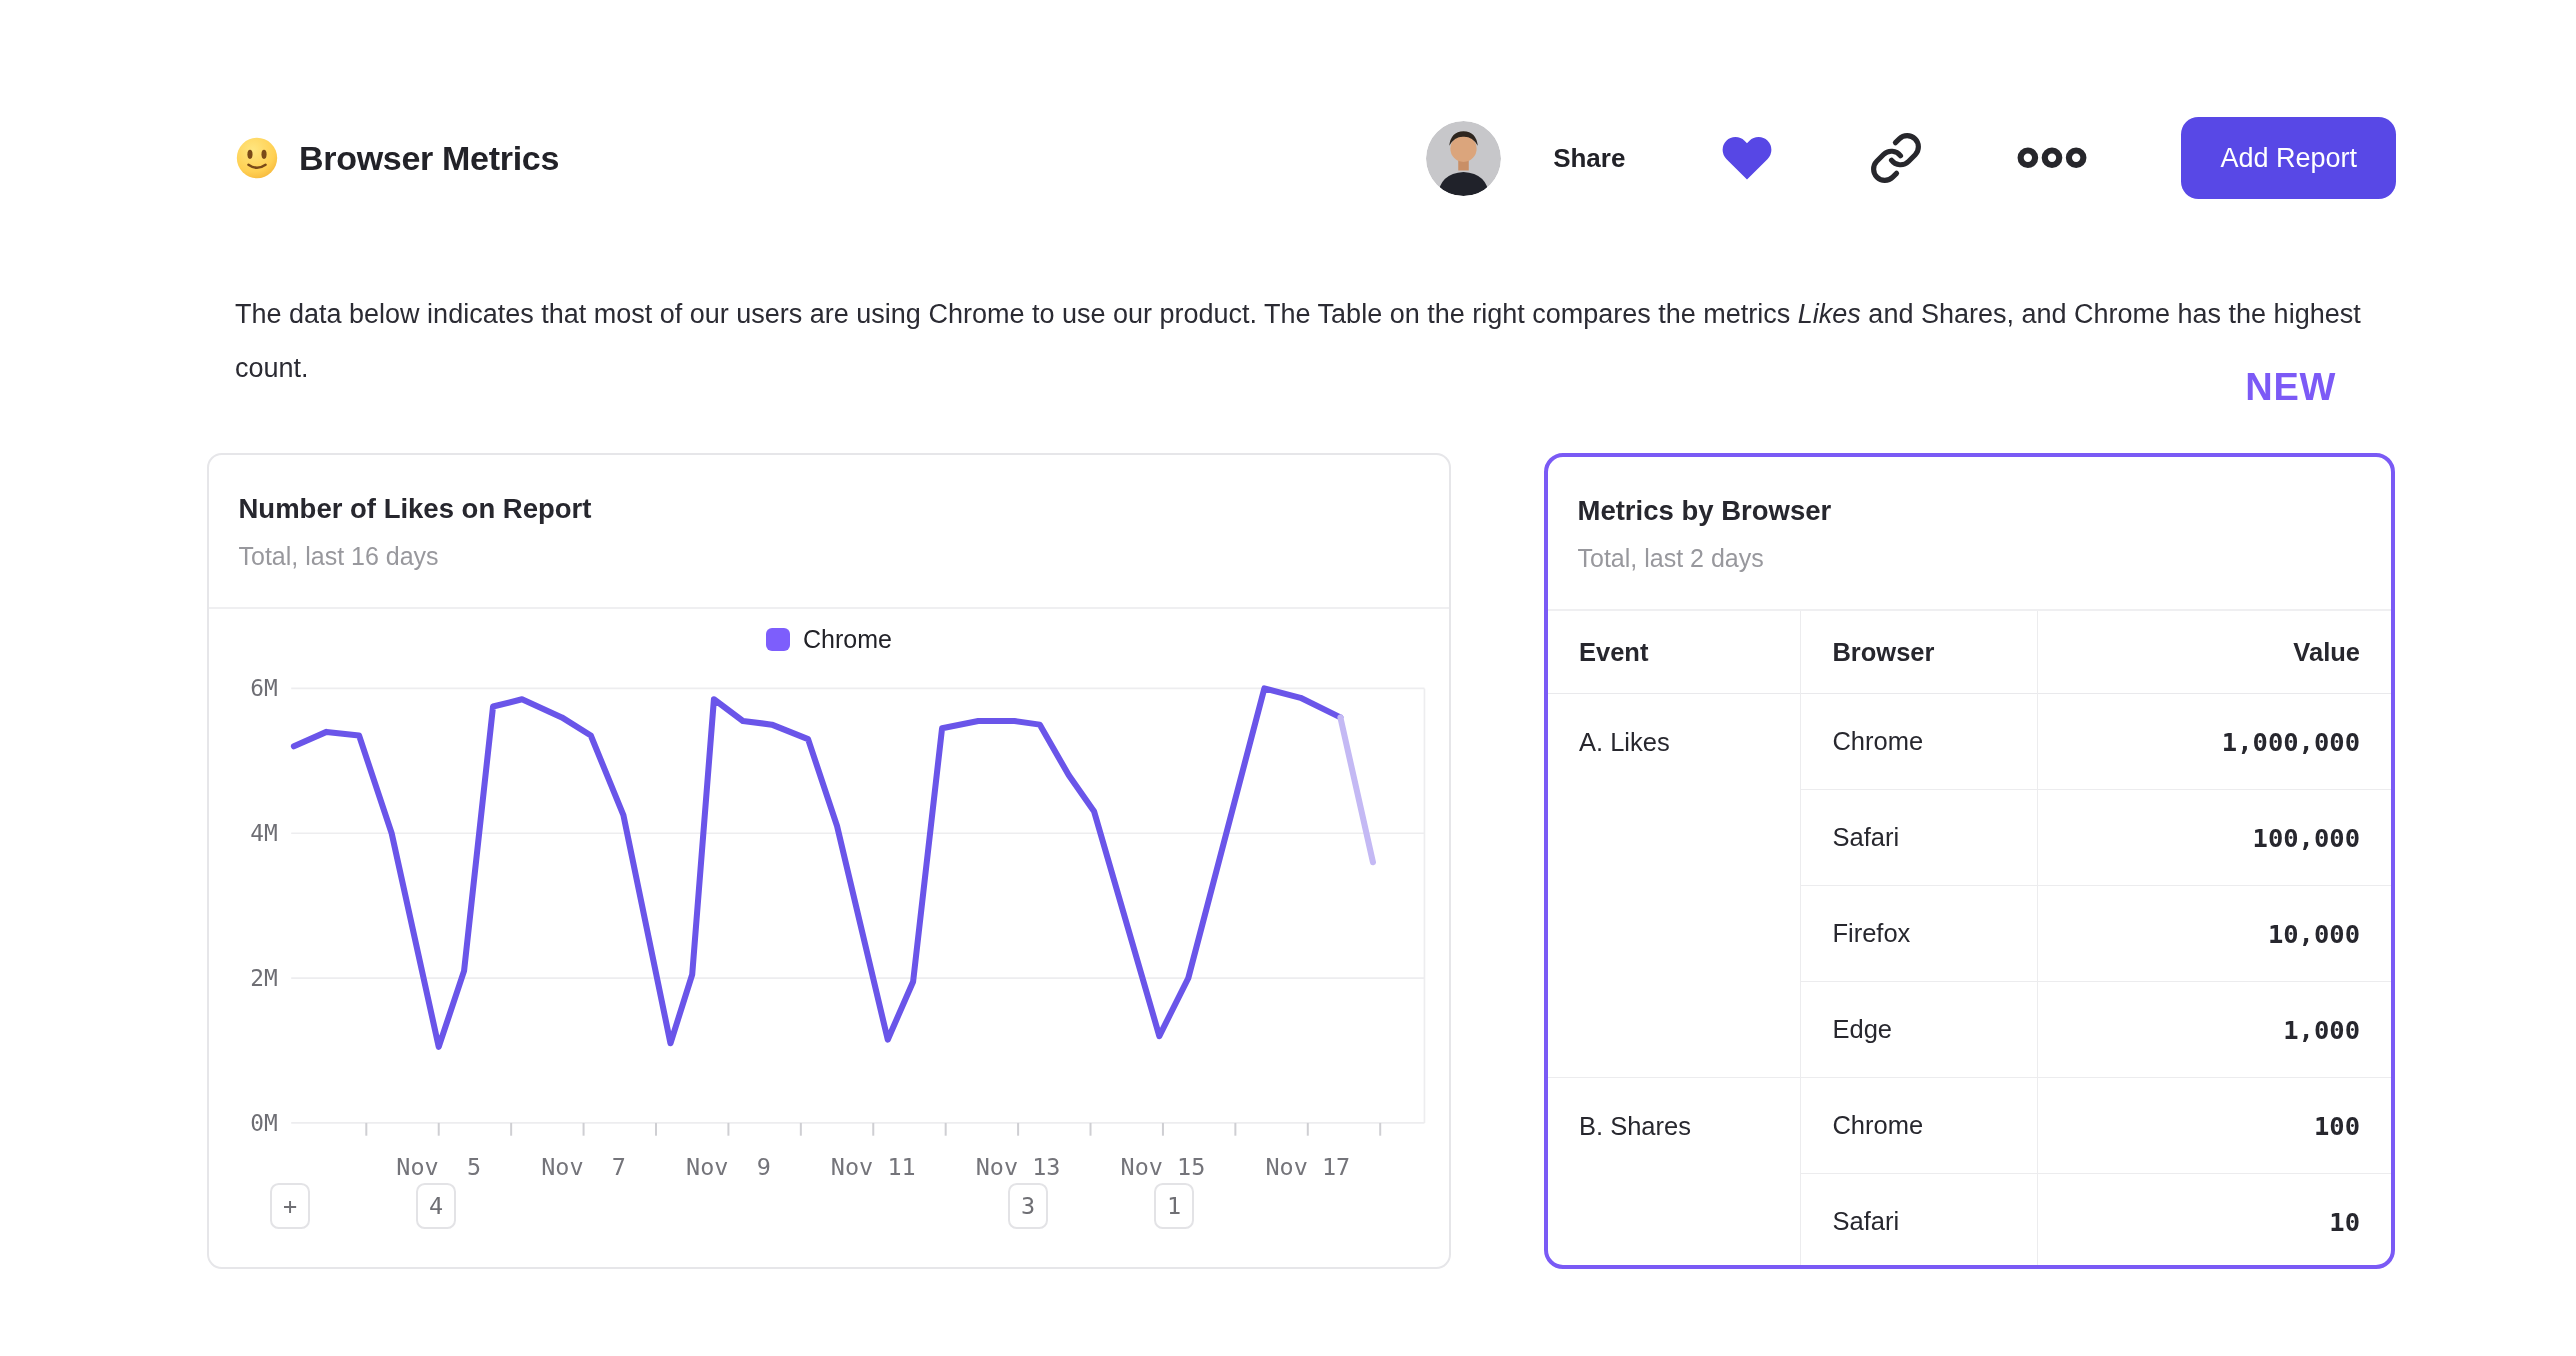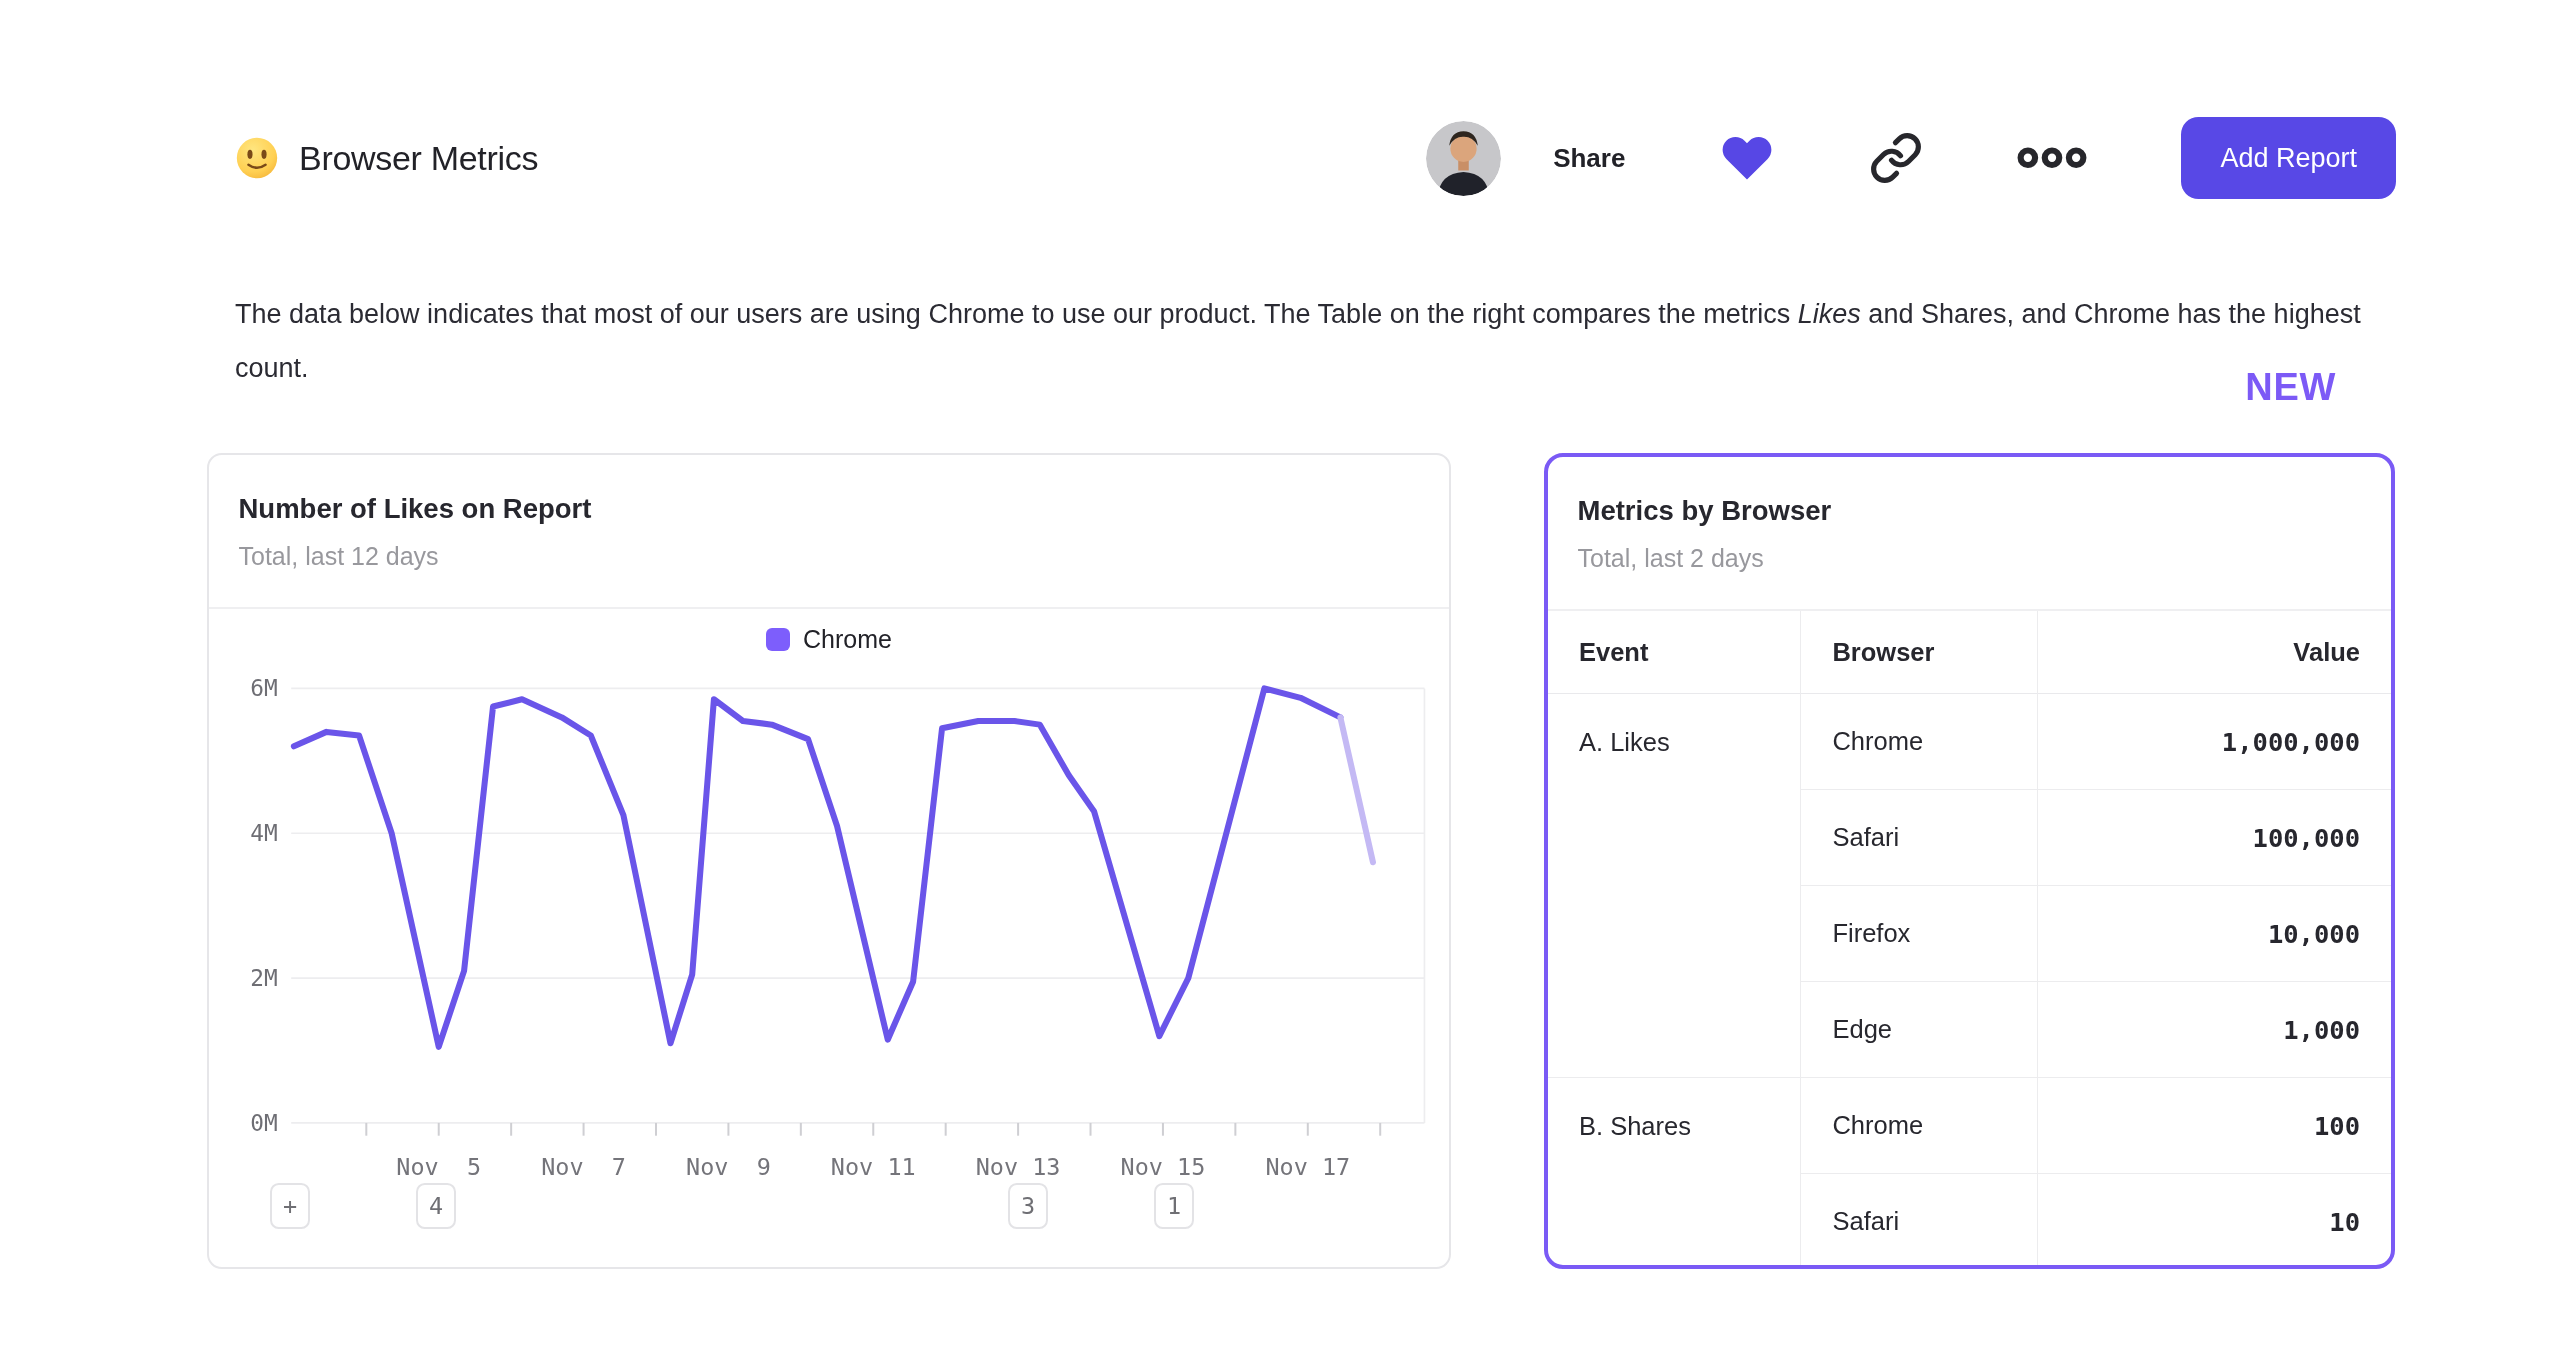--- a/index.html
+++ b/index.html
@@ -3,21 +3,21 @@
 <meta charset="utf-8">
 <style>
   html,body{margin:0;padding:0;background:#fff;}
   .page{position:relative;width:2576px;height:1356px;background:#ffffff;overflow:hidden;
         font-family:"Liberation Sans",sans-serif;color:#26262d;}
   
   .topbar{position:absolute;top:101px;left:235px;right:180px;height:114px;
           display:flex;align-items:center;justify-content:space-between;}
   .title-wrap{display:flex;align-items:center;gap:20px;}
   .title-emoji{width:44px;height:44px;flex:0 0 auto;}
-  h1.page-title{margin:0;font-size:34px;font-weight:400;letter-spacing:-0.3px;color:#222228;}
+  h1.page-title{margin:0;font-size:34px;font-weight:700;letter-spacing:-0.3px;color:#222228;}
   .actions{display:flex;align-items:center;gap:94px;}
   .avatar{width:75px;height:75px;border-radius:50%;overflow:hidden;flex:0 0 auto;cursor:pointer;}
   .share-label{font-size:26px;font-weight:600;color:#222228;margin-left:-42px;cursor:pointer;}
   .icon-btn{display:flex;align-items:center;justify-content:center;cursor:pointer;}
   .add-report{height:82px;padding:0 39px;border:none;border-radius:17.4px;background:#5848e6;
               color:#fff;font-family:"Liberation Sans",sans-serif;font-size:27px;font-weight:400;cursor:pointer;}
   
   .desc{position:absolute;top:260px;left:235px;width:2167px;font-size:27px;line-height:54px;color:#2b2b33;}
   .desc i{font-style:italic;}
   .new-label{position:absolute;top:366px;right:240px;font-size:38px;font-weight:800;
@@ -117,21 +117,21 @@
 
   <p class="desc"><span>The data below indicates that most of our users are using Chrome to use our product. The Table on the right compares the metrics </span><i>Likes</i><span> and Shares, and Chrome has the highest count.</span></p>
 
   <div class="new-label">NEW</div>
 
   <div class="cards">
 
     <section class="card chart-card">
       <div class="card-head">
         <h2 class="card-title">Number of Likes on Report</h2>
-        <p class="card-subtitle">Total, last 12 days</p>
+        <p class="card-subtitle">Total, last 16 days</p>
       </div>
       <div class="chart-wrap">
         <div class="legend">
           <span class="legend-swatch"></span>
           <span>Chrome</span>
         </div>
         <svg class="chart" width="1240" height="515" viewBox="0 0 1848 768">
             <line x1="122" y1="23" x2="1812" y2="23" stroke="#ededef" stroke-width="2.5"></line>
             <text x="102" y="35" text-anchor="end" fill="#6e6e74" font-size="34" font-family="&quot;DejaVu Sans Mono&quot;,monospace">6M</text>
             <line x1="122" y1="239" x2="1812" y2="239" stroke="#ededef" stroke-width="2.5"></line>

